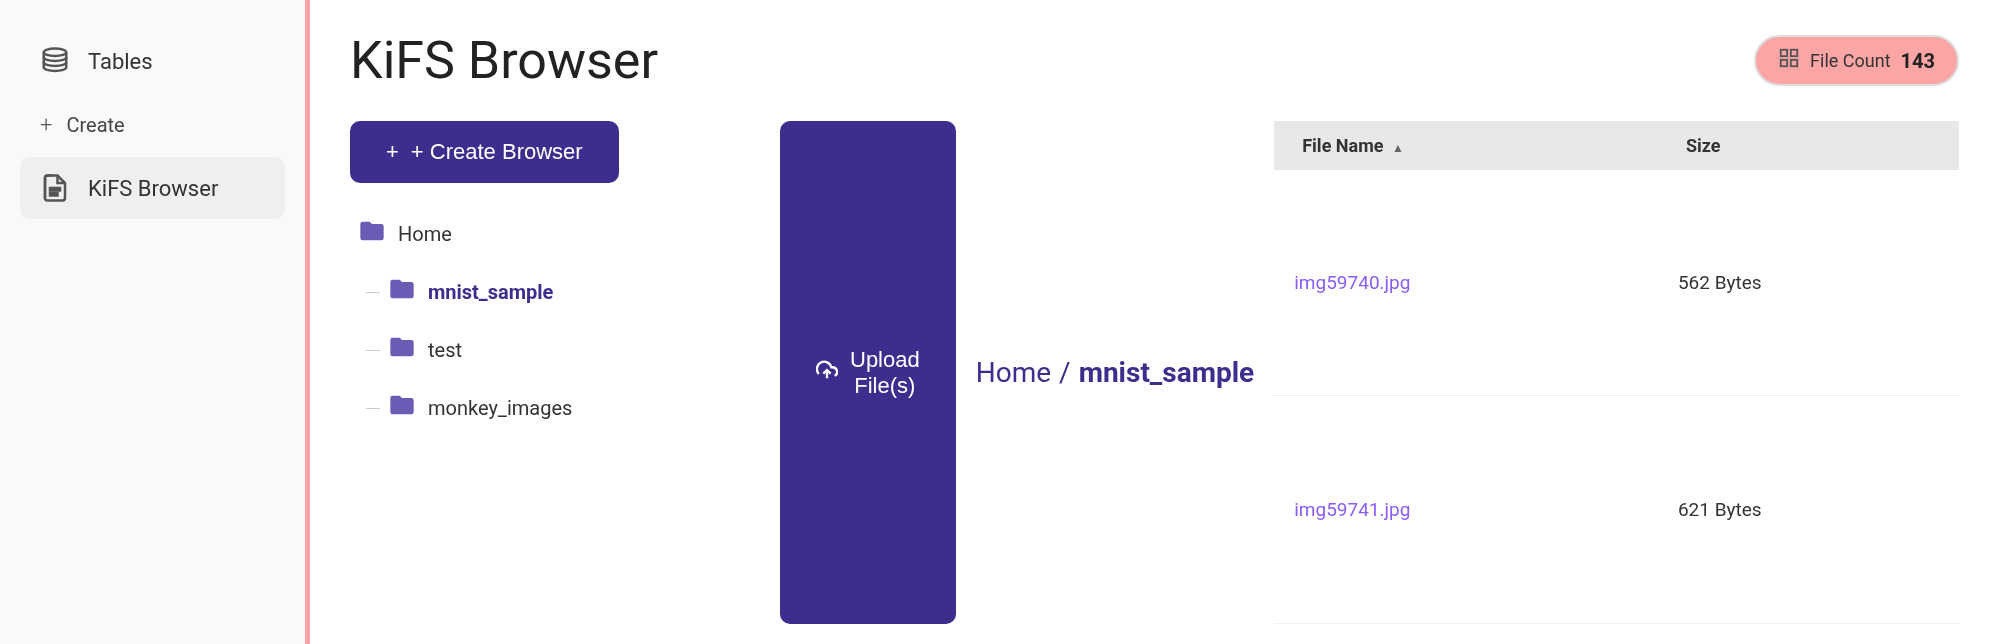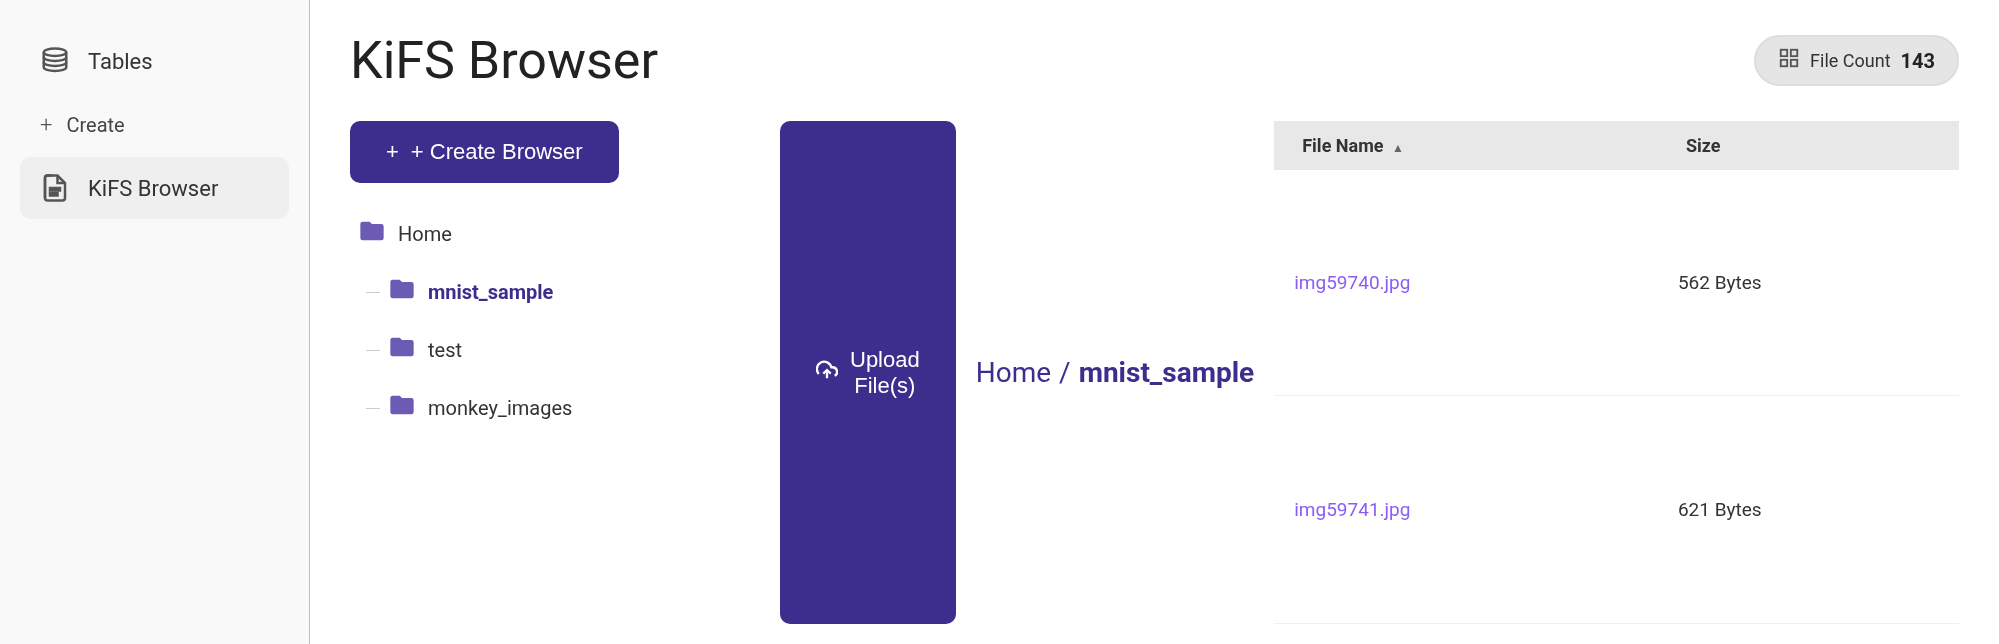--- a/index.html
+++ b/index.html
@@ -9,21 +9,21 @@
       display: flex;
       height: 644px;
       overflow: hidden;
     }
 
     
     .sidebar {
       width: 310px;
       min-width: 310px;
       background: #f9f9f9;
-      border-right: 1px solid #fca5a5;
+      border-right: 5px solid #fca5a5;
       padding: 30px 20px;
       display: flex;
       flex-direction: column;
       gap: 10px;
     }
     .sidebar-item {
       display: flex;
       align-items: center;
       gap: 18px;
       padding: 16px 20px;
@@ -81,21 +81,21 @@
     .stat-badge {
       display: flex;
       align-items: center;
       gap: 10px;
       border: 2px solid #ddd;
       border-radius: 50px;
       padding: 10px 22px;
       font-size: 18px;
       color: #333;
       cursor: pointer;
-      background: #e5e5e5;
+      background: #fca5a5;
     }
     .stat-badge .count-num {
       font-weight: 700;
       font-size: 20px;
       color: #222;
     }
     .stat-badge .badge-icon {
       color: #555;
       font-size: 20px;
     }

